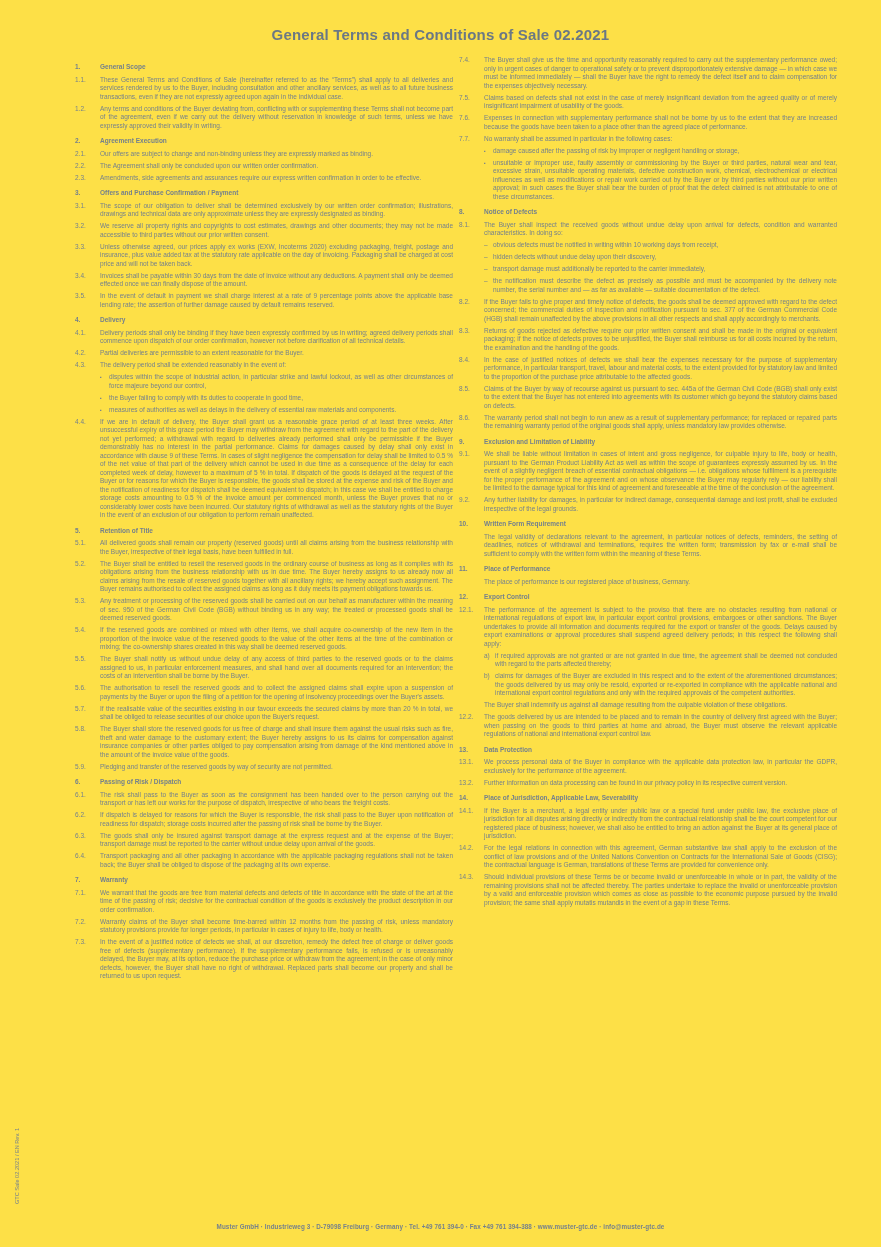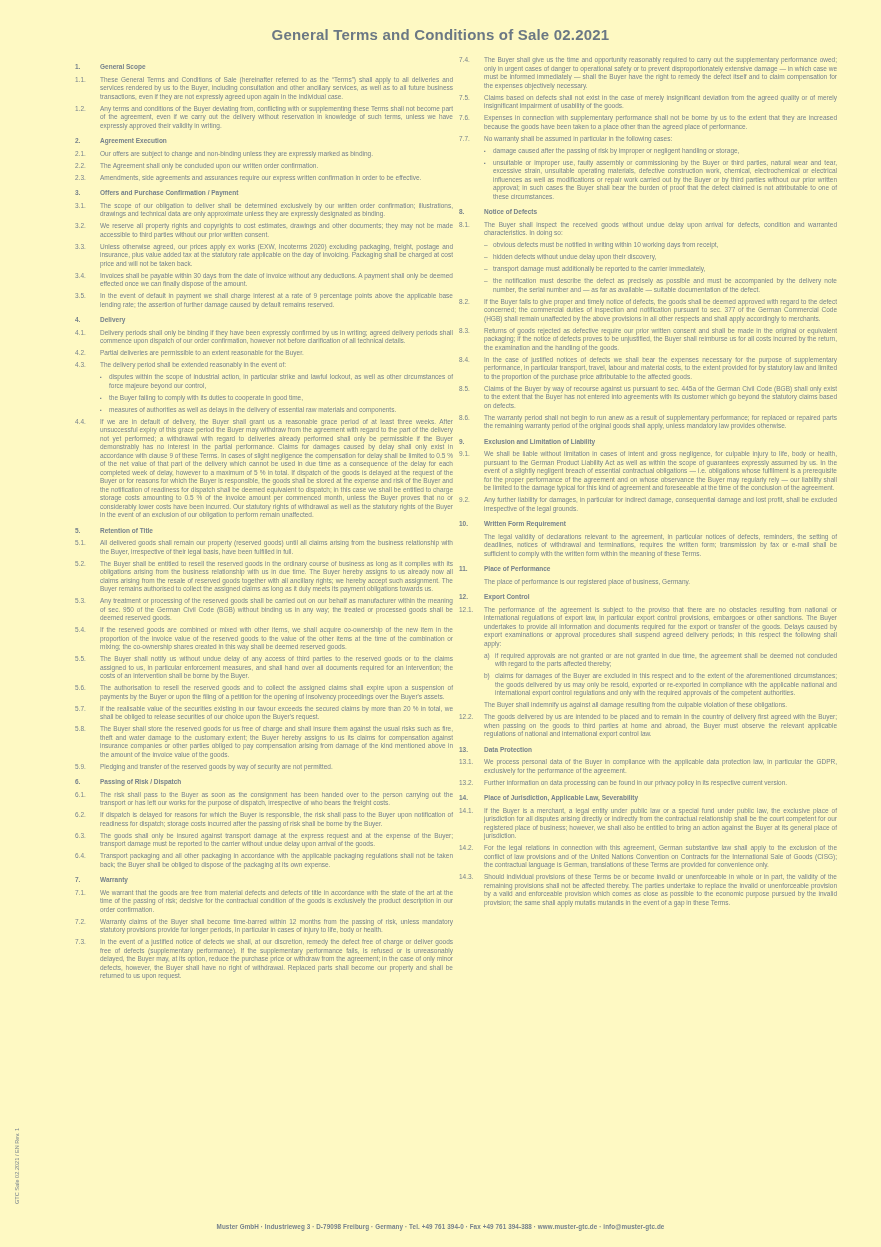--- a/index.html
+++ b/index.html
@@ -1,16 +1,16 @@
 <!DOCTYPE html>
 <html><head>
 <meta charset="utf-8">
 <style>
   html,body{margin:0;padding:0;background:#e8e8e8;}
-  .page{position:relative;width:881px;height:1247px;background:#fef9c3;overflow:hidden;
+  .page{position:relative;width:881px;height:1247px;background:#fde047;overflow:hidden;
         font-family:"Liberation Sans",sans-serif;color:#75818c;}
   .doc-title{position:absolute;top:26px;left:0;right:0;text-align:center;
              font-size:15px;font-weight:bold;color:#6b7884;letter-spacing:.2px;}
   .columns{position:absolute;top:56px;left:75px;width:762px;display:flex;gap:6px;
            font-size:6.5px;line-height:8.5px;}
   .col{width:378px;}
   .row{display:flex;margin:0 0 3.5px 0;}
   .row .num{flex:0 0 25px;}
   .row .txt{flex:1;text-align:justify;}
   .heading{margin-top:7px;margin-bottom:4px;font-weight:bold;}

